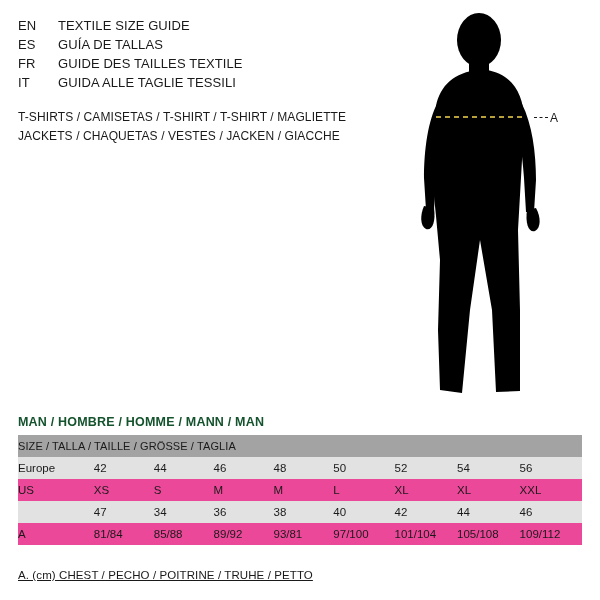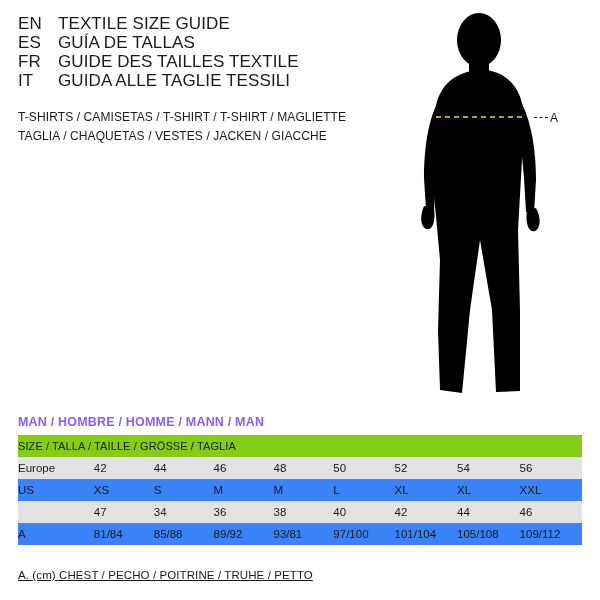--- a/index.html
+++ b/index.html
@@ -23,23 +23,23 @@
 
   
   .lang-block {
     position: absolute;
     left: 18px;
     top: 14px;
     width: 380px;
   }
   .lang-row {
     display: flex;
-    align-items: flex-start;
+    align-items: flex-end;
     height: 19px;
-    font-size: 17px;
+    font-size: 13px;
     letter-spacing: 0.1px;
   }
   .lang-code {
     width: 40px;
     flex: 0 0 40px;
     color: #1a1a1a;
   }
   .lang-text {
     color: #1a1a1a;
     white-space: nowrap;
@@ -89,45 +89,45 @@
   
   .table-section {
     position: absolute;
     left: 18px;
     top: 415px;
     width: 564px;
   }
   .man-title {
     font-size: 12.5px;
     font-weight: bold;
-    color: #8b5cf6;
+    color: #14532d;
     letter-spacing: 0.2px;
     margin-bottom: 6px;
     white-space: nowrap;
   }
   table.size-table {
     border-collapse: collapse;
     width: 564px;
     font-size: 11.5px;
   }
   table.size-table td {
     padding: 3px 0 3px 0;
     height: 16px;
     vertical-align: middle;
   }
   table.size-table tr.head td {
-    background: #84cc16;
+    background: #a3a3a3;
     font-size: 11px;
     letter-spacing: 0.1px;
   }
   table.size-table tr.shade td {
     background: #e2e2e2;
   }
   table.size-table tr.plain td {
-    background: #3b82f6;
+    background: #ec4899;
   }
   td.label-col {
     width: 86px;
     padding-left: 2px;
   }
   td.val {
     width: 68px;
     text-align: left;
   }
   .footnote {
@@ -157,21 +157,21 @@
       <span class="lang-text">GUIDE DES TAILLES TEXTILE</span>
     </div>
     <div class="lang-row">
       <span class="lang-code">IT</span>
       <span class="lang-text">GUIDA ALLE TAGLIE TESSILI</span>
     </div>
   </div>
 
   <div class="garment-lines">
     <div class="garment-line">T-SHIRTS / CAMISETAS / T-SHIRT / T-SHIRT / MAGLIETTE</div>
-    <div class="garment-line">TAGLIA / CHAQUETAS / VESTES / JACKEN / GIACCHE</div>
+    <div class="garment-line">JACKETS / CHAQUETAS / VESTES / JACKEN / GIACCHE</div>
   </div>
 
   <div class="figure-wrap">
     <svg width="200" height="390" viewBox="0 0 200 390">
 
       <ellipse cx="79" cy="30" rx="22" ry="27" fill="#000000"></ellipse>
 
       <rect x="69" y="52" width="20" height="14" fill="#000000"></rect>
 
       <path d="M79 60

